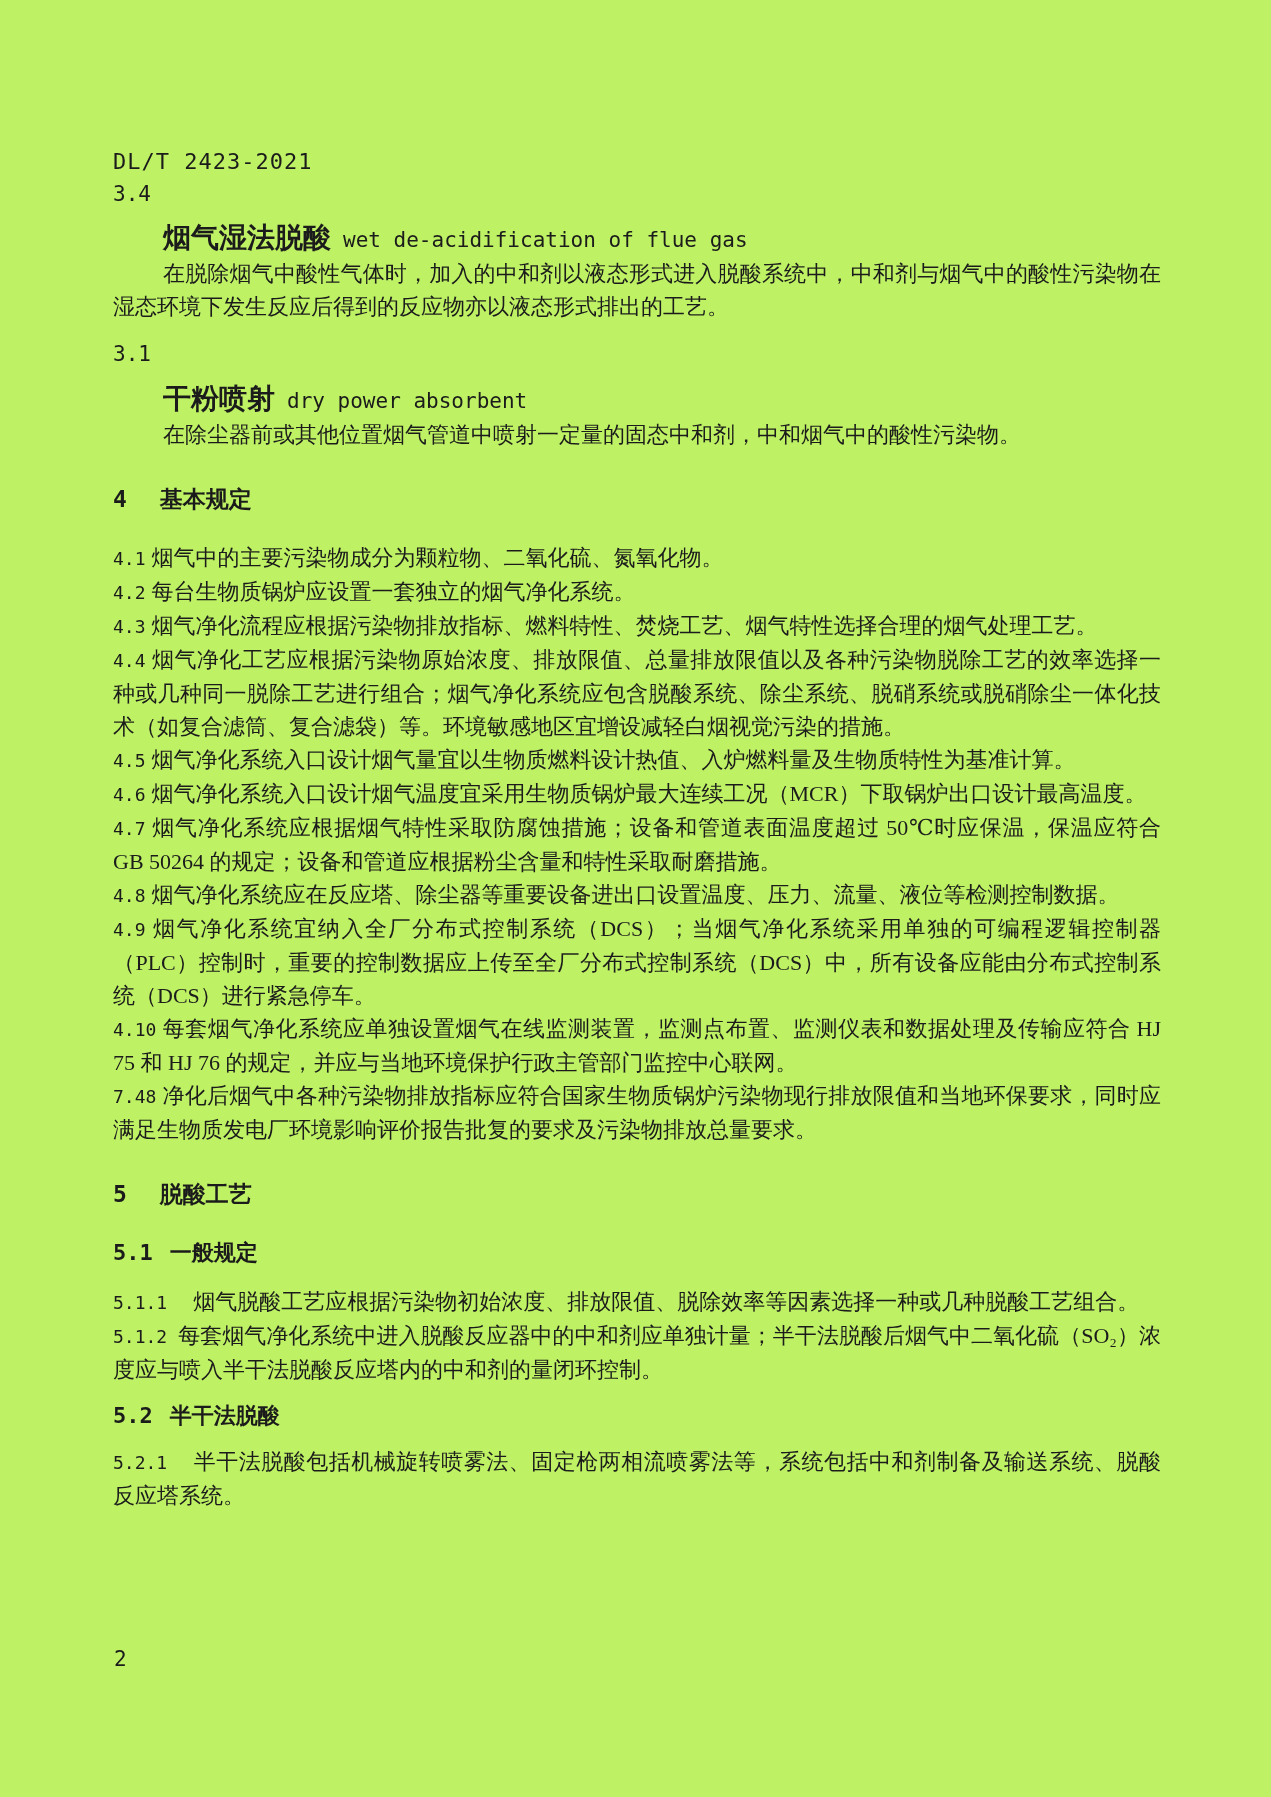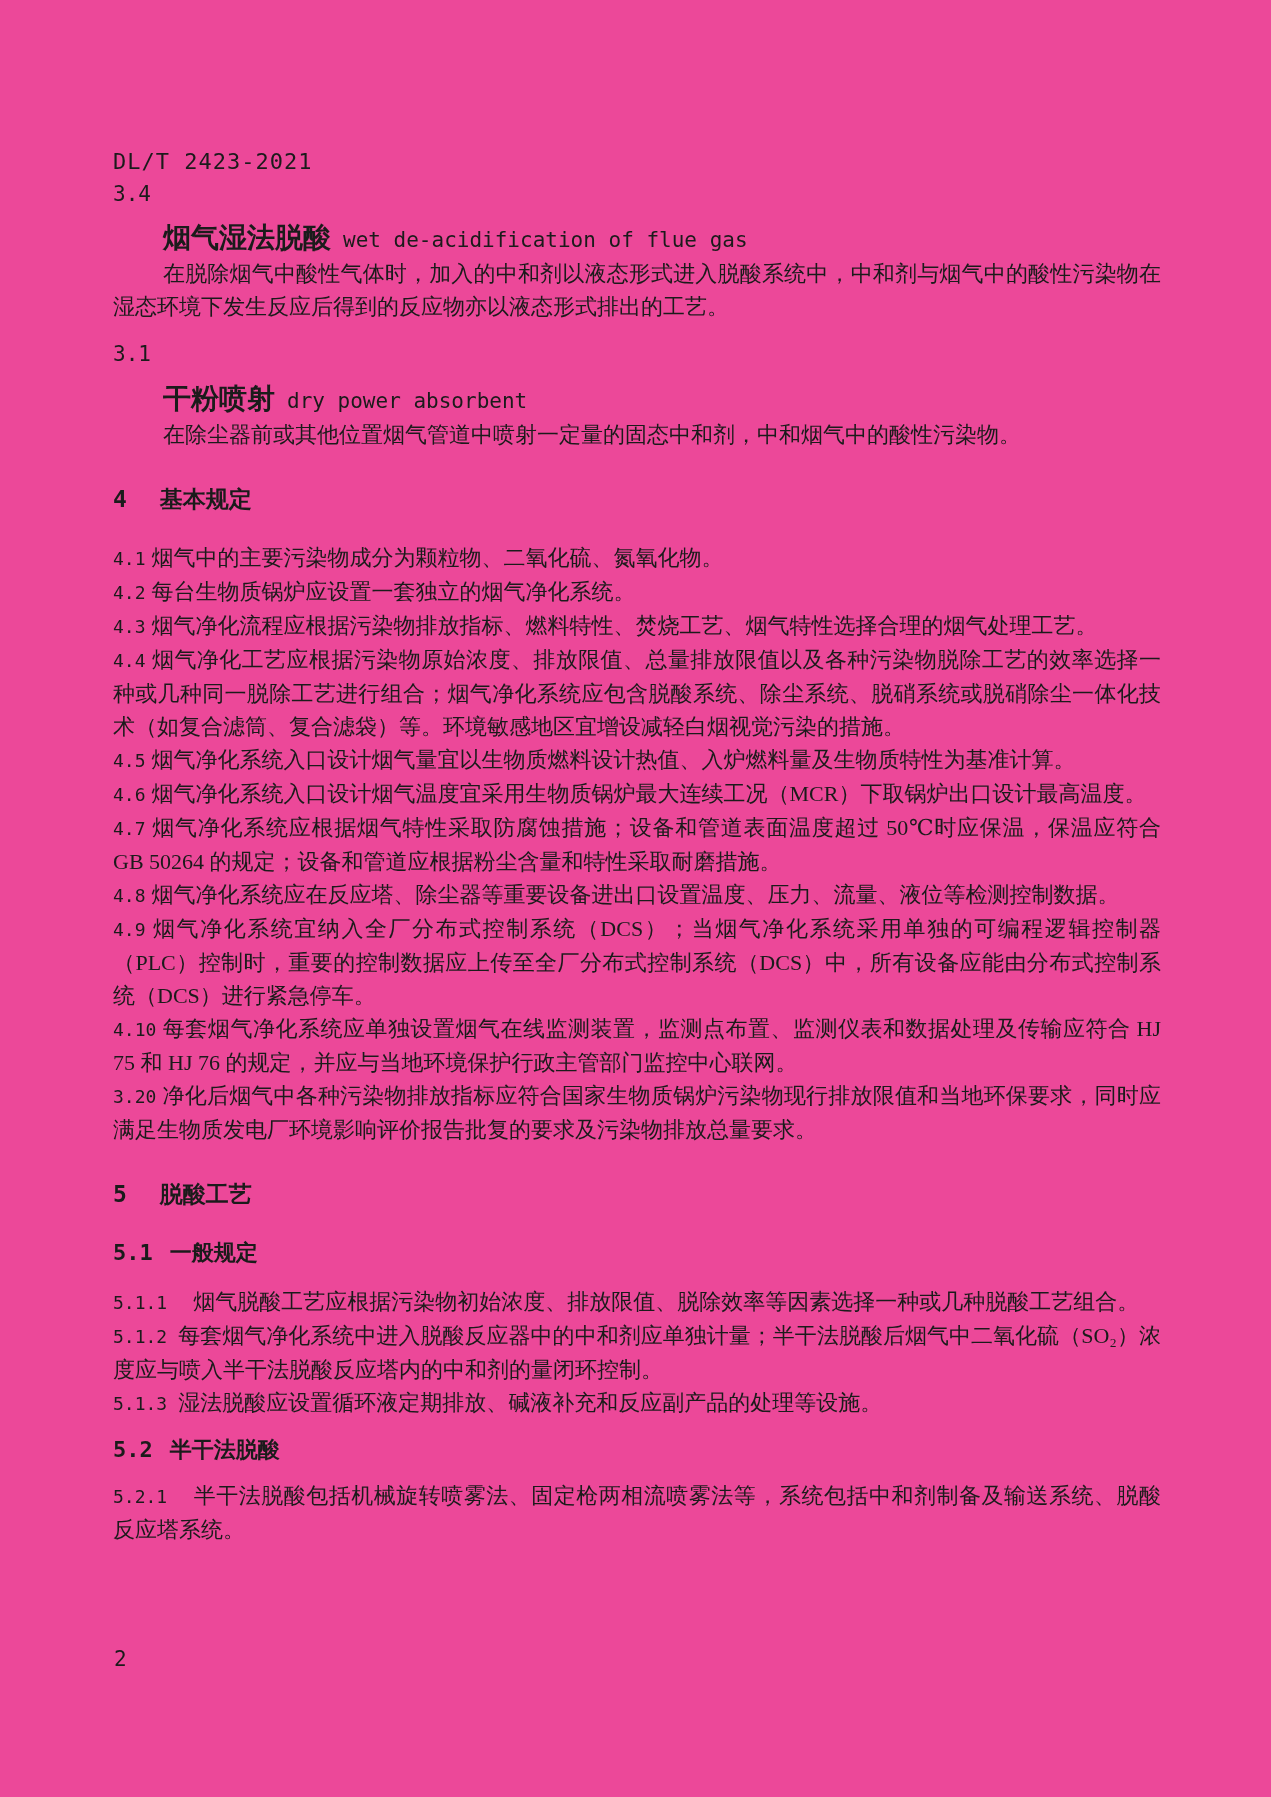--- a/index.html
+++ b/index.html
@@ -4,21 +4,21 @@
 <style>
   html, body {
     margin: 0;
     padding: 0;
     background: #ffffff;
   }
   .page {
     position: relative;
     width: 1271px;
     height: 1797px;
-    background: #ec4899;
+    background: #bef264;
     box-sizing: border-box;
     padding: 145px 110px 0 113px;
     color: #1b1b1b;
     font-family: "Liberation Serif", "DejaVu Serif", serif;
     font-size: 22px;
     line-height: 33px;
   }
   .mono {
     font-family: "DejaVu Sans Mono", monospace;
   }
@@ -129,33 +129,32 @@
   <div class="item"><span class="num">4.1</span><span>烟气中的主要污染物成分为颗粒物、二氧化硫、氮氧化物。</span></div>
   <div class="item"><span class="num">4.2</span><span>每台生物质锅炉应设置一套独立的烟气净化系统。</span></div>
   <div class="item"><span class="num">4.3</span><span>烟气净化流程应根据污染物排放指标、燃料特性、焚烧工艺、烟气特性选择合理的烟气处理工艺。</span></div>
   <div class="item"><span class="num">4.4</span><span>烟气净化工艺应根据污染物原始浓度、排放限值、总量排放限值以及各种污染物脱除工艺的效率选择一种或几种同一脱除工艺进行组合；烟气净化系统应包含脱酸系统、除尘系统、脱硝系统或脱硝除尘一体化技术（如复合滤筒、复合滤袋）等。环境敏感地区宜增设减轻白烟视觉污染的措施。</span></div>
   <div class="item"><span class="num">4.5</span><span>烟气净化系统入口设计烟气量宜以生物质燃料设计热值、入炉燃料量及生物质特性为基准计算。</span></div>
   <div class="item"><span class="num">4.6</span><span>烟气净化系统入口设计烟气温度宜采用生物质锅炉最大连续工况（MCR）下取锅炉出口设计最高温度。</span></div>
   <div class="item"><span class="num">4.7</span><span>烟气净化系统应根据烟气特性采取防腐蚀措施；设备和管道表面温度超过 50℃时应保温，保温应符合 GB 50264 的规定；设备和管道应根据粉尘含量和特性采取耐磨措施。</span></div>
   <div class="item"><span class="num">4.8</span><span>烟气净化系统应在反应塔、除尘器等重要设备进出口设置温度、压力、流量、液位等检测控制数据。</span></div>
   <div class="item"><span class="num">4.9</span><span>烟气净化系统宜纳入全厂分布式控制系统（DCS）；当烟气净化系统采用单独的可编程逻辑控制器（PLC）控制时，重要的控制数据应上传至全厂分布式控制系统（DCS）中，所有设备应能由分布式控制系统（DCS）进行紧急停车。</span></div>
   <div class="item"><span class="num">4.10</span><span>每套烟气净化系统应单独设置烟气在线监测装置，监测点布置、监测仪表和数据处理及传输应符合 HJ 75 和 HJ 76 的规定，并应与当地环境保护行政主管部门监控中心联网。</span></div>
-  <div class="item"><span class="num">3.20</span><span>净化后烟气中各种污染物排放指标应符合国家生物质锅炉污染物现行排放限值和当地环保要求，同时应满足生物质发电厂环境影响评价报告批复的要求及污染物排放总量要求。</span></div>
+  <div class="item"><span class="num">7.48</span><span>净化后烟气中各种污染物排放指标应符合国家生物质锅炉污染物现行排放限值和当地环保要求，同时应满足生物质发电厂环境影响评价报告批复的要求及污染物排放总量要求。</span></div>
 
   <div class="h1">
     <span class="h-num">5</span><span>脱酸工艺</span>
   </div>
 
   <div class="h2">
     <span class="h-num">5.1</span><span>一般规定</span>
   </div>
 
   <div class="item"><span class="num wide">5.1.1</span><span>烟气脱酸工艺应根据污染物初始浓度、排放限值、脱除效率等因素选择一种或几种脱酸工艺组合。</span></div>
   <div class="item"><span class="num mid">5.1.2</span><span>每套烟气净化系统中进入脱酸反应器中的中和剂应单独计量；半干法脱酸后烟气中二氧化硫（SO₂）浓度应与喷入半干法脱酸反应塔内的中和剂的量闭环控制。</span></div>
-  <div class="item"><span class="num mid">5.1.3</span><span>湿法脱酸应设置循环液定期排放、碱液补充和反应副产品的处理等设施。</span></div>
 
   <div class="h2 tight">
     <span class="h-num">5.2</span><span>半干法脱酸</span>
   </div>
 
   <div class="item"><span class="num wide">5.2.1</span><span>半干法脱酸包括机械旋转喷雾法、固定枪两相流喷雾法等，系统包括中和剂制备及输送系统、脱酸反应塔系统。</span></div>
 
   <div class="page-number">2</div>
 
 </div>

